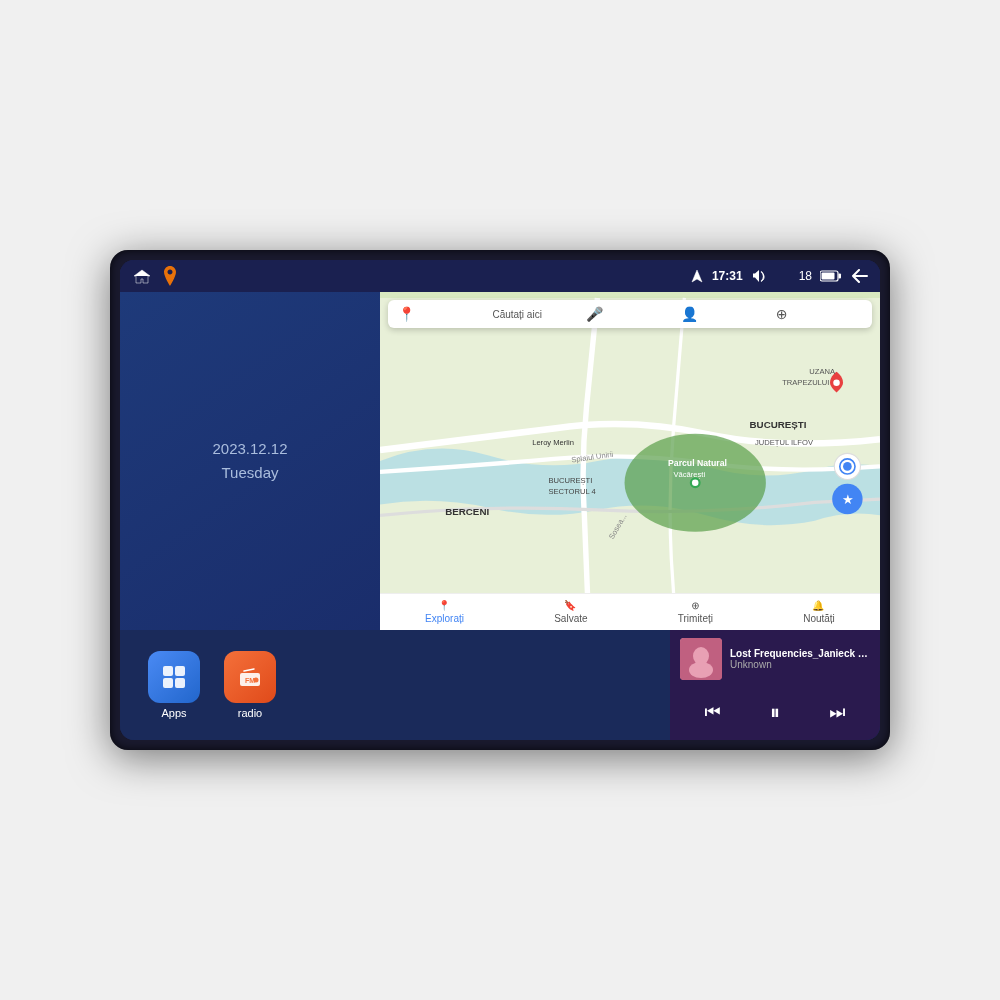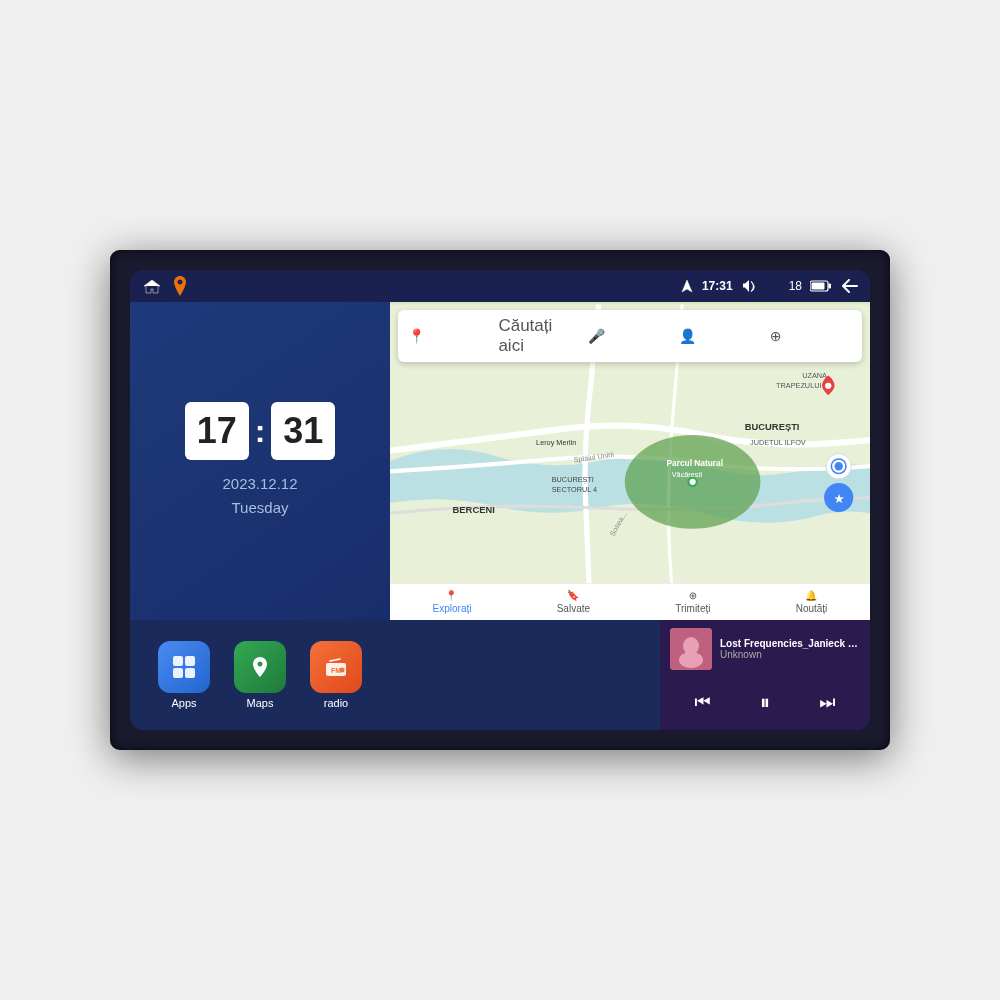--- a/index.html
+++ b/index.html
@@ -10,22 +10,22 @@
       display: flex;
       align-items: center;
       justify-content: center;
       font-family: 'Arial', sans-serif;
     }
 
     .device-outer {
       width: 780px;
       height: 500px;
       background: #1a1a2e;
-      border-radius: 10px;
-      padding: 20px;
+      border-radius: 18px;
+      padding: 10px;
       box-shadow: 0 8px 40px rgba(0,0,0,0.5), inset 0 0 10px rgba(0,0,0,0.8);
       position: relative;
     }
 
     .device-screen {
       width: 100%;
       height: 100%;
       background: #1e2a5e;
       border-radius: 14px;
       overflow: hidden;
@@ -134,21 +134,21 @@
       border-radius: 6px;
       padding: 6px 10px;
       display: flex;
       align-items: center;
       gap: 8px;
       box-shadow: 0 2px 6px rgba(0,0,0,0.2);
     }
 
     .map-search-bar span {
       color: #555;
-      font-size: 17px;
+      font-size: 10px;
       flex: 1;
     }
 
     .map-bottom-bar {
       position: absolute;
       bottom: 0;
       left: 0;
       right: 0;
       background: white;
       display: flex;
@@ -331,25 +331,20 @@
         <svg width="18" height="14" viewBox="0 0 18 14" fill="white">
           <path d="M17 7H3M3 7L9 1M3 7L9 13" stroke="white" stroke-width="2" fill="none" stroke-linecap="round"></path>
         </svg>
       </div>
     </div>
 
     <div class="main-content">
       <div class="top-row">
 
         <div class="clock-panel">
-          <div class="clock-display">
-            <div class="clock-digit">17</div>
-            <div class="clock-colon">:</div>
-            <div class="clock-digit">31</div>
-          </div>
           <div class="date-text">
             <div>2023.12.12</div>
             <div>Tuesday</div>
           </div>
         </div>
 
         <div class="map-panel">
           
           <svg class="map-svg" viewBox="0 0 460 300" xmlns="http://www.w3.org/2000/svg">
 
@@ -436,28 +431,20 @@
               <svg width="28" height="28" viewBox="0 0 28 28" fill="none">
                 <rect x="3" y="3" width="10" height="10" rx="2" fill="white" opacity="0.9"></rect>
                 <rect x="15" y="3" width="10" height="10" rx="2" fill="white" opacity="0.9"></rect>
                 <rect x="3" y="15" width="10" height="10" rx="2" fill="white" opacity="0.9"></rect>
                 <rect x="15" y="15" width="10" height="10" rx="2" fill="white" opacity="0.9"></rect>
               </svg>
             </div>
             <span class="app-label">Apps</span>
           </div>
 
-          <div class="app-item">
-            <div class="app-icon app-maps">
-              <svg width="28" height="28" viewBox="0 0 28 28" fill="none">
-                <path d="M14 4C10.1 4 7 7.1 7 11c0 5.6 7 13 7 13s7-7.4 7-13c0-3.9-3.1-7-7-7zm0 9.5c-1.4 0-2.5-1.1-2.5-2.5S12.6 8.5 14 8.5s2.5 1.1 2.5 2.5-1.1 2.5-2.5 2.5z" fill="white"></path>
-              </svg>
-            </div>
-            <span class="app-label">Maps</span>
-          </div>
 
           <div class="app-item">
             <div class="app-icon app-radio">
               <svg width="28" height="28" viewBox="0 0 28 28" fill="none">
                 <rect x="4" y="10" width="20" height="13" rx="2" fill="white" opacity="0.9"></rect>
                 <text x="9" y="20" font-family="Arial" font-size="7" fill="#f4703a" font-weight="bold">FM</text>
                 <circle cx="20" cy="17" r="2.5" fill="#f4703a"></circle>
                 <path d="M8 8L18 6" stroke="white" stroke-width="1.5" stroke-linecap="round"></path>
               </svg>
             </div>

